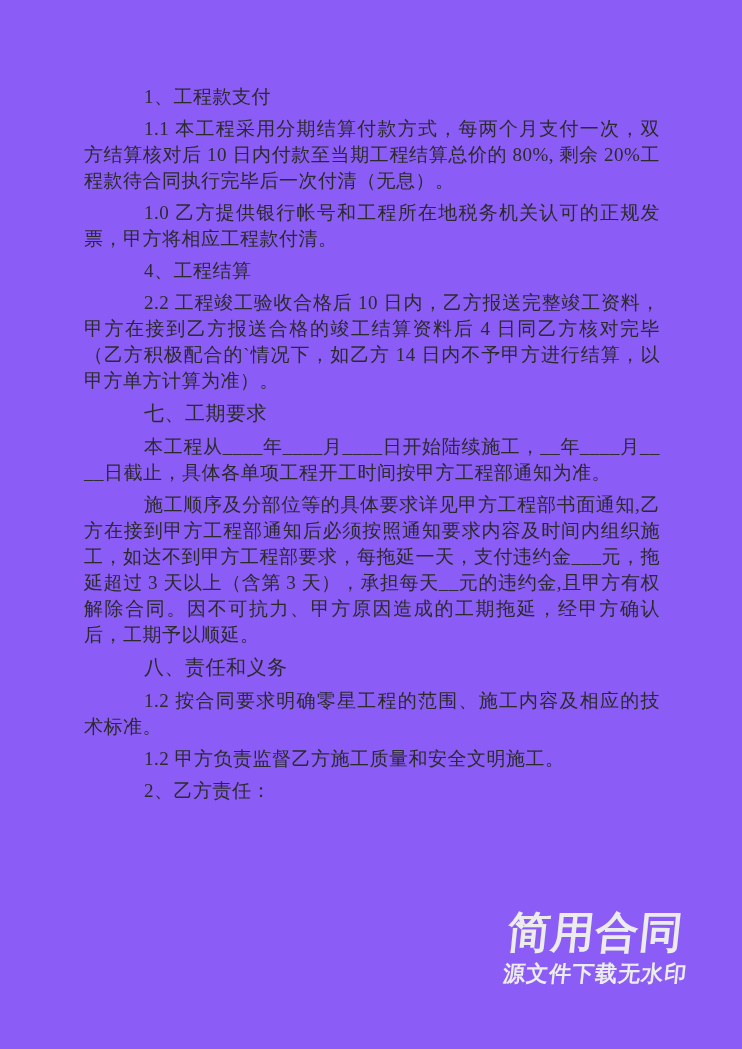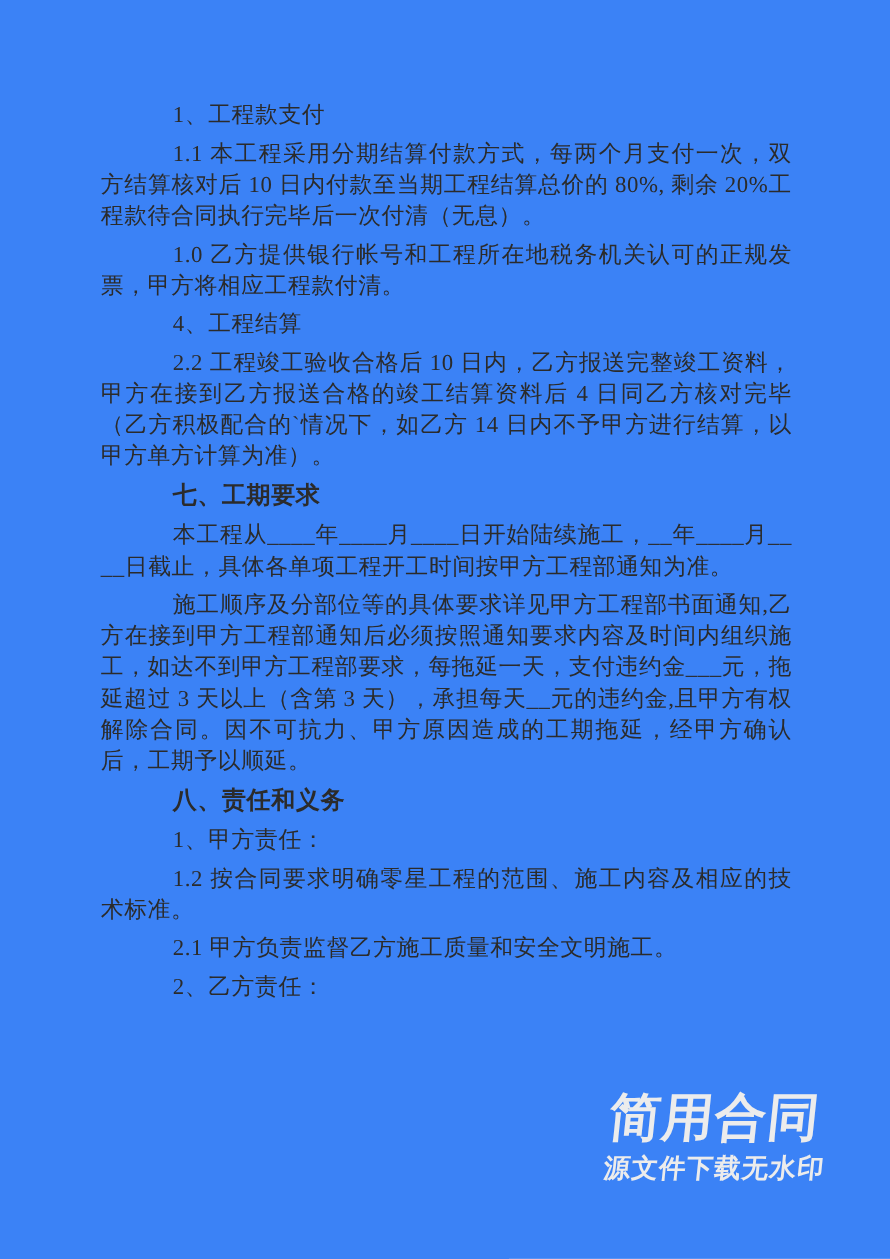--- a/index.html
+++ b/index.html
@@ -6,41 +6,41 @@
   body {
     width: 742px;
     height: 1049px;
     background: #f2f2f2;
     font-family: "Liberation Serif", "DejaVu Serif", serif;
   }
   .page {
     position: relative;
     width: 742px;
     height: 1049px;
-    background: #3b82f6;
+    background: #8b5cf6;
     overflow: hidden;
     color: #2b2b2b;
   }
   .content {
     position: absolute;
     left: 84px;
     top: 84px;
     width: 576px;
   }
   .para {
     font-size: 19px;
     line-height: 26px;
     margin: 0 0 6px 0;
     text-indent: 60px;
     text-align: justify;
     letter-spacing: 0.5px;
     word-break: break-all;
   }
   .para.bold-heading {
-    font-weight: bold;
+    font-weight: normal;
     font-size: 20px;
     margin-top: 2px;
     margin-bottom: 8px;
   }
   .watermark {
     position: absolute;
     right: 52px;
     top: 908px;
     text-align: left;
     font-family: "Liberation Sans", "DejaVu Sans", sans-serif;
@@ -71,23 +71,22 @@
   <div class="content">
     <p class="para">1、工程款支付</p>
     <p class="para">1.1 本工程采用分期结算付款方式，每两个月支付一次，双方结算核对后 10 日内付款至当期工程结算总价的 80%, 剩余 20%工程款待合同执行完毕后一次付清（无息）。</p>
     <p class="para">1.0 乙方提供银行帐号和工程所在地税务机关认可的正规发票，甲方将相应工程款付清。</p>
     <p class="para">4、工程结算</p>
     <p class="para">2.2 工程竣工验收合格后 10 日内，乙方报送完整竣工资料，甲方在接到乙方报送合格的竣工结算资料后 4 日同乙方核对完毕（乙方积极配合的`情况下，如乙方 14 日内不予甲方进行结算，以甲方单方计算为准）。</p>
     <p class="para bold-heading">七、工期要求</p>
     <p class="para">本工程从____年____月____日开始陆续施工，__年____月____日截止，具体各单项工程开工时间按甲方工程部通知为准。</p>
     <p class="para">施工顺序及分部位等的具体要求详见甲方工程部书面通知,乙方在接到甲方工程部通知后必须按照通知要求内容及时间内组织施工，如达不到甲方工程部要求，每拖延一天，支付违约金___元，拖延超过 3 天以上（含第 3 天），承担每天__元的违约金,且甲方有权解除合同。因不可抗力、甲方原因造成的工期拖延，经甲方确认后，工期予以顺延。</p>
     <p class="para bold-heading">八、责任和义务</p>
-    <p class="para">1、甲方责任：</p>
     <p class="para">1.2 按合同要求明确零星工程的范围、施工内容及相应的技术标准。</p>
-    <p class="para">2.1 甲方负责监督乙方施工质量和安全文明施工。</p>
+    <p class="para">1.2 甲方负责监督乙方施工质量和安全文明施工。</p>
     <p class="para">2、乙方责任：</p>
   </div>
 
   <div class="watermark">
     <div class="wm-title">简用合同</div>
     <div class="wm-subtitle">源文件下载无水印</div>
   </div>
 </div>
 
 </body></html>

